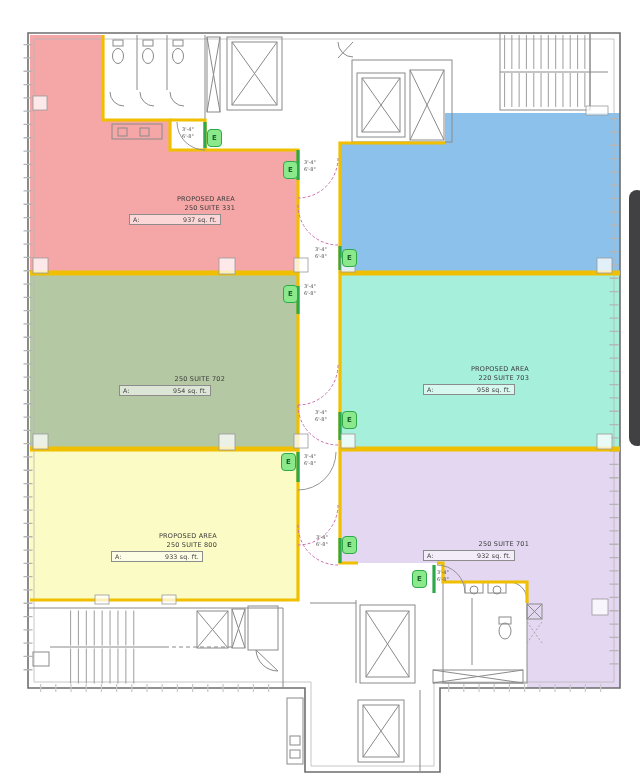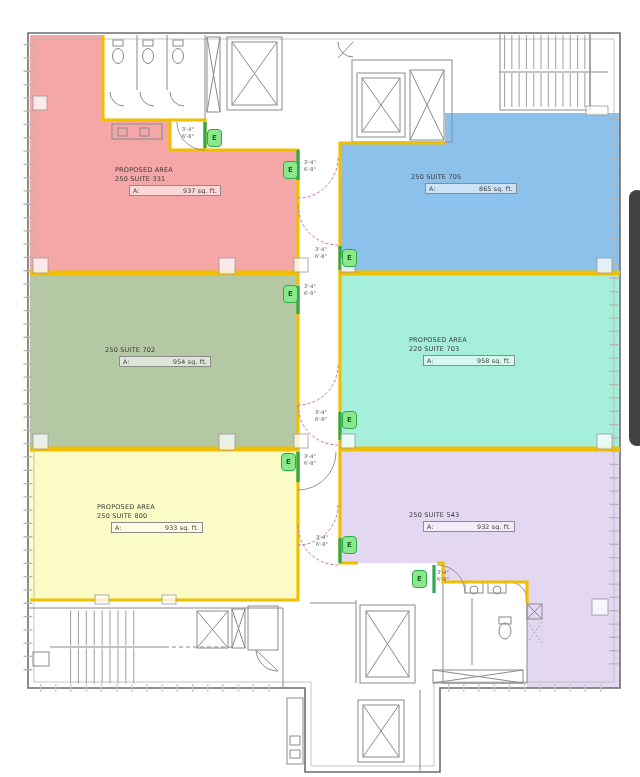--- a/index.html
+++ b/index.html
@@ -1,19 +1,19 @@
 <!DOCTYPE html>
 <html><head>
 <meta charset="utf-8">
 <style>
   html,body{margin:0;padding:0;background:#ffffff;font-family:"DejaVu Sans",sans-serif;}
   .stage{position:relative;width:640px;height:777px;overflow:hidden;background:#fff;}
   .plan-svg{position:absolute;left:0;top:0;}
-  .suite-label{position:absolute;width:120px;text-align:left;color:#3a3a3a;
-    font-size:6.5px;line-height:9px;letter-spacing:.2px;}
+  .suite-label{position:absolute;width:120px;text-align:right;color:#3a3a3a;
+    font-size:6.5px;line-height:9px;letter-spacing:.2px;margin-top:29px;}
   .lbl-prefix:empty{display:none;}
   .area-box{width:84px;margin:1px auto 0;border:1px solid #8c8c8c;background:rgba(255,255,255,.55);
     display:flex;justify-content:space-between;padding:0 3px;font-size:6.3px;line-height:9px;color:#3a3a3a;}
   .door-dim{position:absolute;font-size:5px;line-height:6.5px;color:#555;white-space:pre;}
   .door-tag{position:absolute;width:13px;height:16px;background:#8be98b;border:1px solid #2da84a;
     border-radius:4px;display:flex;align-items:center;justify-content:center;
     font-size:7px;font-weight:bold;color:#19642c;}
   .scrollbar{position:absolute;left:629px;top:190px;width:16px;height:256px;border-radius:8px;background:#414143;}
 </style>
 </head>
@@ -172,28 +172,20 @@
   </svg>
 
   <div class="suite-label" style="left:115px;top:166px">
     <div class="lbl-prefix">PROPOSED AREA</div>
     <div class="lbl-name">250 SUITE 331</div>
     <div class="area-box">
       <span>A:</span>
       <span>937 sq. ft.</span>
     </div>
   </div>
-  <div class="suite-label" style="left:411px;top:173px">
-
-    <div class="lbl-name">250 SUITE 705</div>
-    <div class="area-box">
-      <span>A:</span>
-      <span>865 sq. ft.</span>
-    </div>
-  </div>
   <div class="suite-label" style="left:105px;top:346px">
 
     <div class="lbl-name">250 SUITE 702</div>
     <div class="area-box">
       <span>A:</span>
       <span>954 sq. ft.</span>
     </div>
   </div>
   <div class="suite-label" style="left:409px;top:336px">
     <div class="lbl-prefix">PROPOSED AREA</div>
@@ -206,21 +198,21 @@
   <div class="suite-label" style="left:97px;top:503px">
     <div class="lbl-prefix">PROPOSED AREA</div>
     <div class="lbl-name">250 SUITE 800</div>
     <div class="area-box">
       <span>A:</span>
       <span>933 sq. ft.</span>
     </div>
   </div>
   <div class="suite-label" style="left:409px;top:511px">
 
-    <div class="lbl-name">250 SUITE 543</div>
+    <div class="lbl-name">250 SUITE 701</div>
     <div class="area-box">
       <span>A:</span>
       <span>932 sq. ft.</span>
     </div>
   </div>
 
   <div class="door-dim" style="left:182px;top:126px"><div>3'-4"</div><div>6'-8"</div></div>
   <div class="door-dim" style="left:304px;top:159px"><div>3'-4"</div><div>6'-8"</div></div>
   <div class="door-dim" style="left:315px;top:246px"><div>3'-4"</div><div>6'-8"</div></div>
   <div class="door-dim" style="left:304px;top:283px"><div>3'-4"</div><div>6'-8"</div></div>

